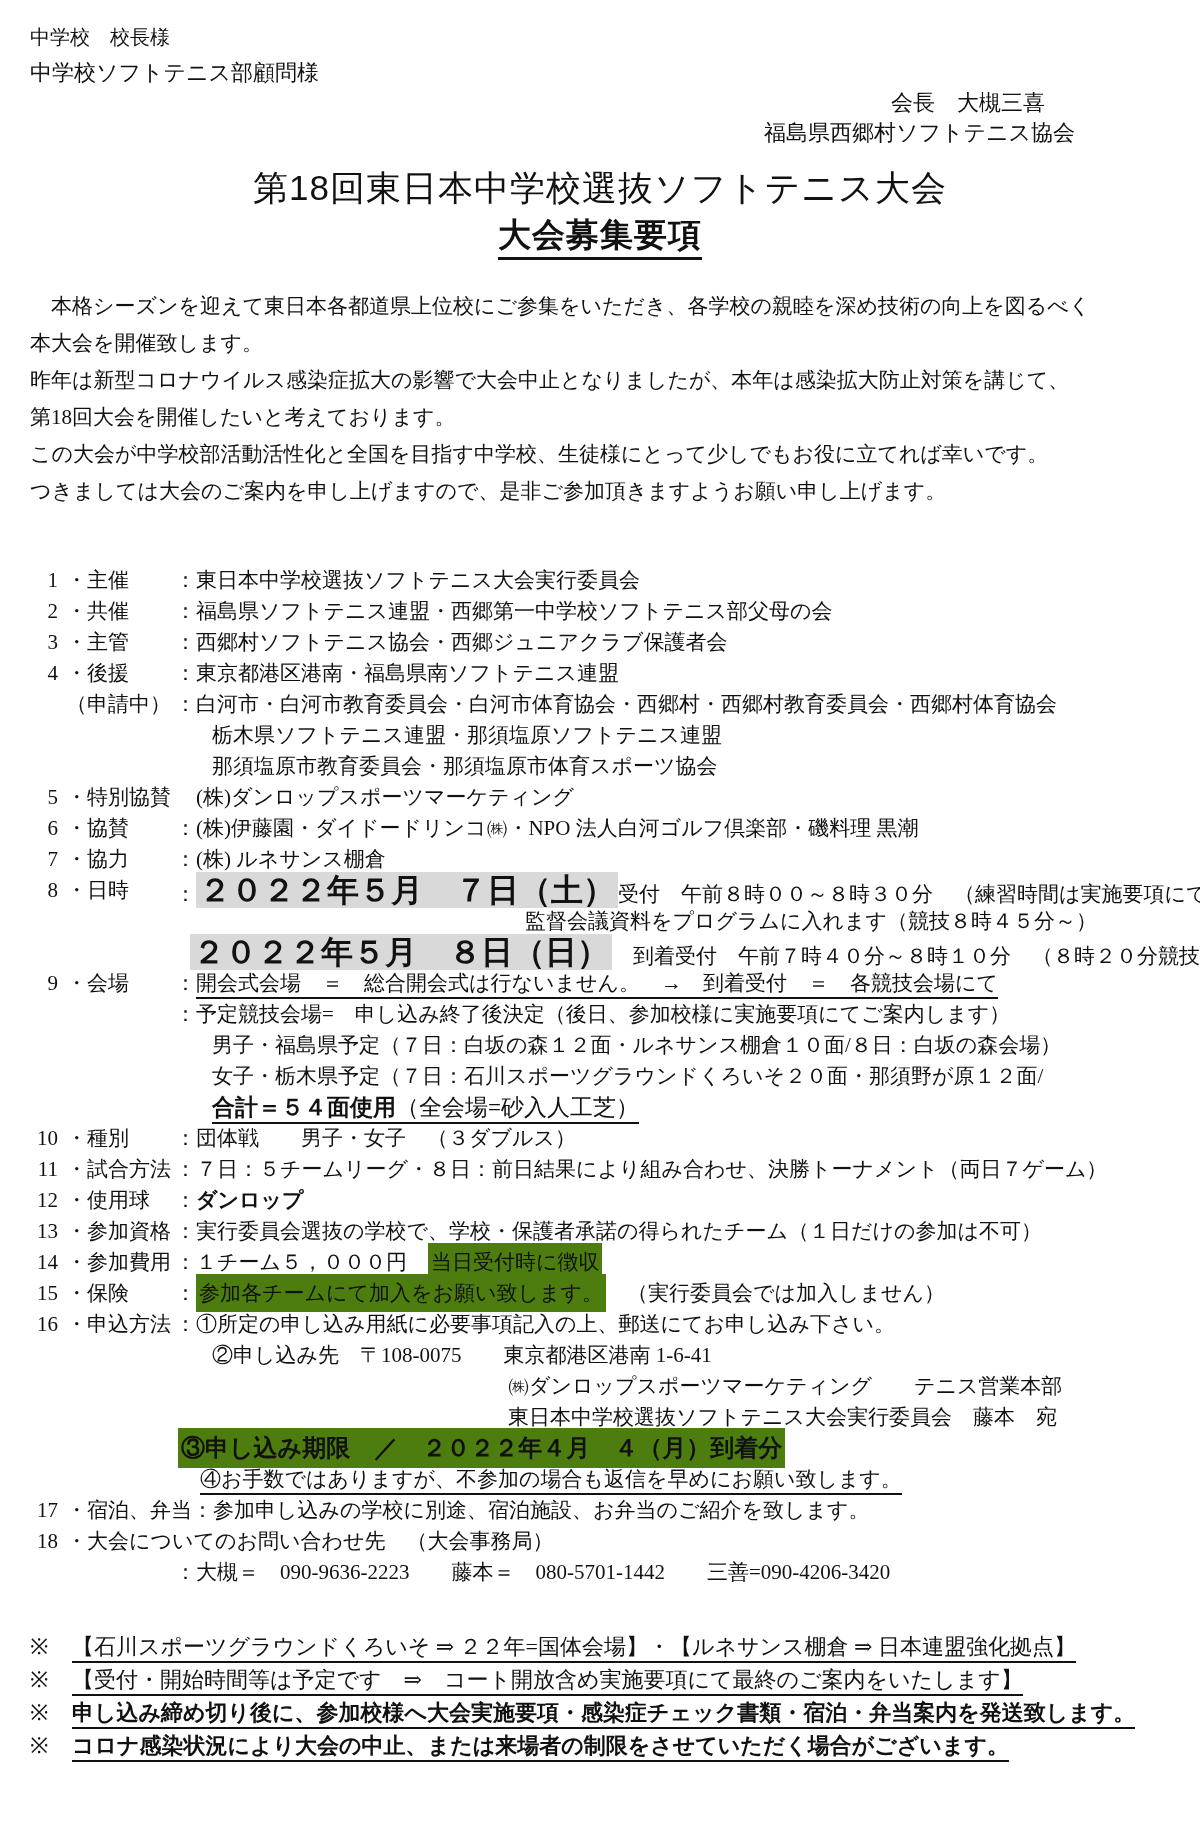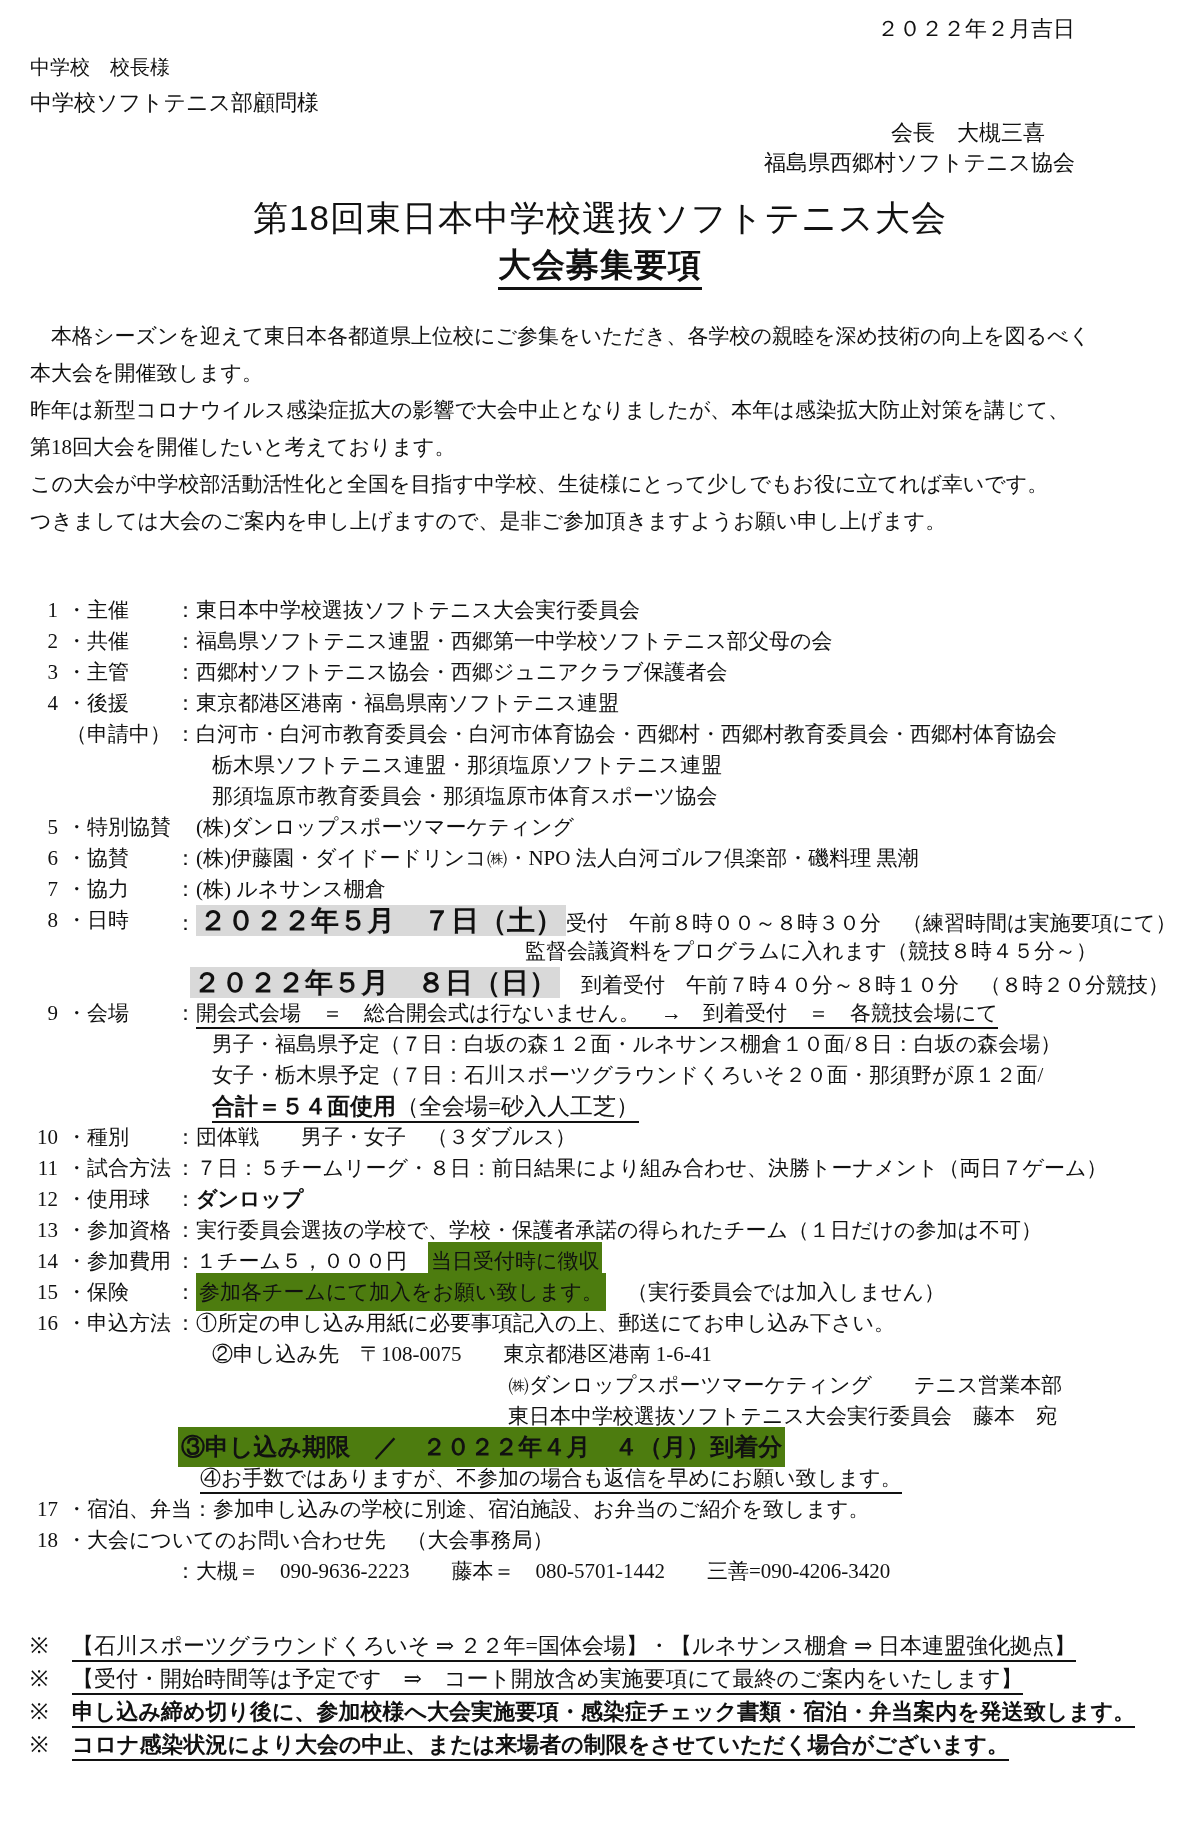--- a/index.html
+++ b/index.html
@@ -24,34 +24,33 @@
   .row{display:flex;font-size:21px;line-height:31px;height:31px;white-space:nowrap;}
   .num{width:28px;text-align:right;flex:none;}
   .label{margin-left:8px;min-width:109px;flex:none;}
   .content{flex:1;}
   .cont{font-size:21px;line-height:31px;height:31px;white-space:nowrap;}
   .ml145{margin-left:145px;} .ml148{margin-left:148px;} .ml160{margin-left:160px;}
   .ml170{margin-left:170px;} .ml182{margin-left:182px;} .ml296{margin-left:296px;}
   .ml478{margin-left:478px;} .ml495{margin-left:495px;}
   .hl{background:#4d7c0f;padding:7px 3px;}
   .b{font-weight:bold;}
-  .date-hl{background:#d9d9d9;padding:0 3px;font-size:28px;font-weight:bold;}
+  .date-hl{background:#d9d9d9;padding:0 3px;font-size:32px;font-weight:bold;}
   .big{font-size:24px;font-weight:bold;text-align:right;}
   .mid{font-size:23px;}
   .ub{border-bottom:2px solid #111;padding-bottom:2px;}
   .notes{margin-top:42px;}
   .note{display:flex;font-size:22px;line-height:33px;height:33px;white-space:nowrap;}
   .note .mark{width:42px;flex:none;}
 </style>
 </head>
 <body>
 
 <div class="page">
 
-  <div class="line date-line">２０２２年２月吉日</div>
   <div class="line addr1">中学校　校長様</div>
   <div class="line addr2">中学校ソフトテニス部顧問様</div>
   <div class="line sender sender-person">会長　大槻三喜</div>
   <div class="line sender sender-org">福島県西郷村ソフトテニス協会</div>
 
   <h1 class="title1">第18回東日本中学校選抜ソフトテニス大会</h1>
   <h2 class="title2"><span class="ub2">大会募集要項</span></h2>
 
   <div class="intro">
     <div>　本格シーズンを迎えて東日本各都道県上位校にご参集をいただき、各学校の親睦を深め技術の向上を図るべく</div>
@@ -124,20 +123,21 @@
     <div class="cont ml495">監督会議資料をプログラムに入れます（競技８時４５分～）</div>
 
     <div class="cont ml160"><span class="date-hl">２０２２年５月　８日（日）</span><span>　到着受付　午前７時４０分～８時１０分　（８時２０分競技）</span></div>
 
     <div class="row">
       <span class="num">9</span>
       <span class="label">・会場</span>
       <span class="content"><span>：</span><span class="ub">開会式会場　＝　総合開会式は行ないません。　→　到着受付　＝　各競技会場にて</span></span>
     </div>
 
+    <div class="cont ml145">：予定競技会場=　申し込み終了後決定（後日、参加校様に実施要項にてご案内します）</div>
     <div class="cont ml182">男子・福島県予定（７日：白坂の森１２面・ルネサンス棚倉１０面/８日：白坂の森会場）</div>
     <div class="cont ml182">女子・栃木県予定（７日：石川スポーツグラウンドくろいそ２０面・那須野が原１２面/</div>
     <div class="cont ml182"><span class="ub mid"><span class="b">合計＝５４面使用</span><span>（全会場=砂入人工芝）</span></span></div>
 
     <div class="row">
       <span class="num">10</span>
       <span class="label">・種別</span>
       <span class="content">：団体戦　　男子・女子　（３ダブルス）</span>
     </div>
 

